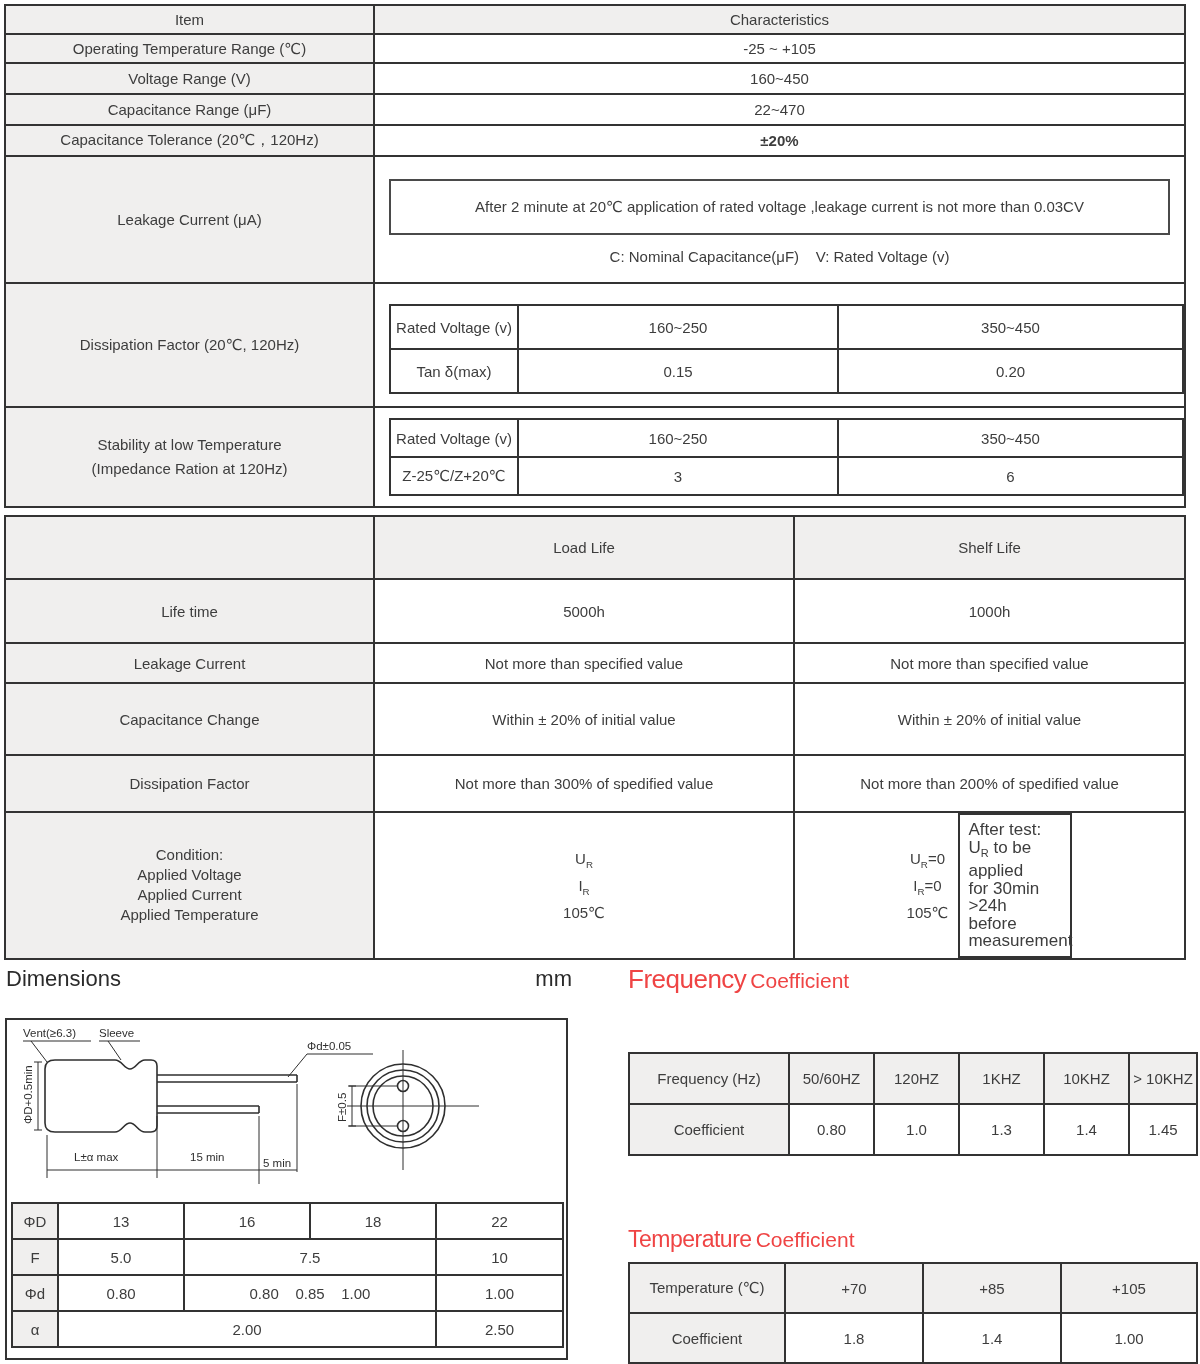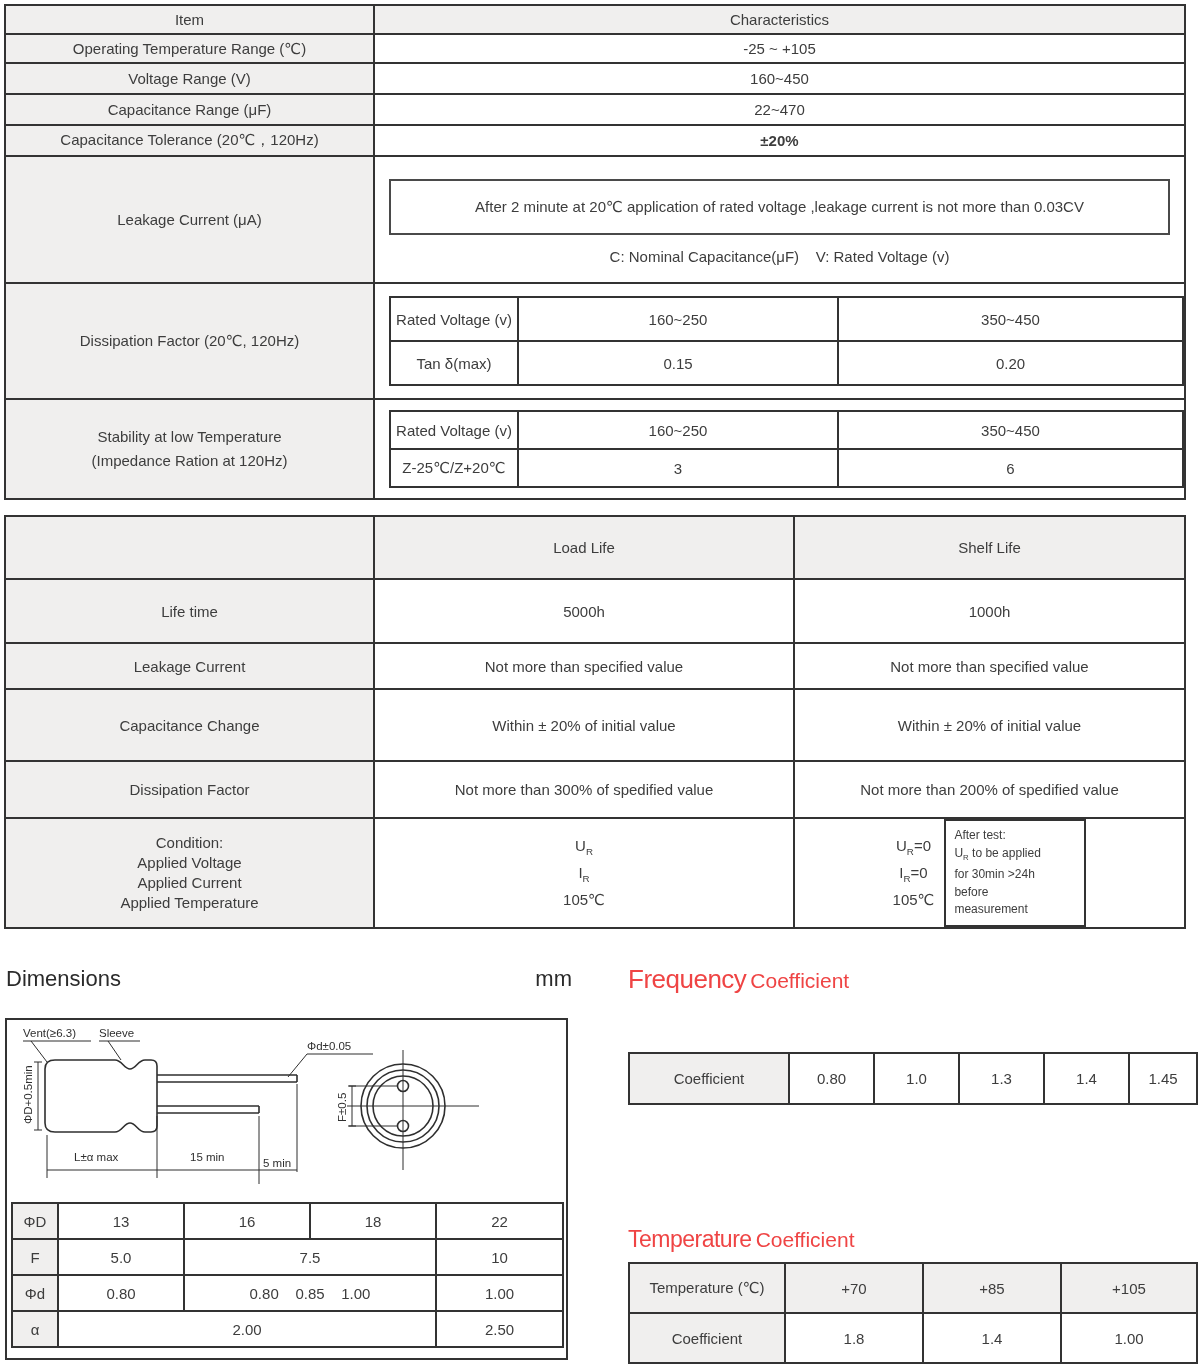--- a/index.html
+++ b/index.html
@@ -14,31 +14,31 @@
        font-size: 15px; padding: 0; color: #3d3d3d; }
   .gray { background: #f0efee; }
   sub { font-size: 0.65em; }
 
   
   #spec-table { position: absolute; left: 4px; top: 4px; width: 1180px; }
   .leak-box { border: 2px solid #4a4a4a; margin: 22px 14px 0 14px; height: 56px;
               display: flex; align-items: center; justify-content: center; font-size: 15px; }
   .leak-formula { margin-top: 13px; font-size: 15px; }
   .subtable { border-collapse: collapse; table-layout: fixed; width: 793px;
-              margin: 12px 2px 12px 14px; }
+              margin: 20px 2px 12px 14px; }
   .subtable td { border: 2px solid #333333; font-size: 15px; }
 
   
   #life-table { position: absolute; left: 4px; top: 515px; width: 1180px; padding-left: 40px; }
   .cond-left { line-height: 20px; font-size: 15px; }
   .cond-stack { display: flex; flex-direction: column; align-items: center;
                 justify-content: center; line-height: 21px; font-size: 15px; }
   .shelf-flex { display: flex; align-items: center; justify-content: center; gap: 10px; }
-  .after-box { border: 2px solid #333333; width: 142px; padding: 6px 8px;
-               text-align: left; font-size: 12px; line-height: 17.5px; }
+  .after-box { border: 2px solid #333333; width: 114px; padding: 6px 8px;
+               text-align: left; font-size: 17px; line-height: 17.5px; }
 
   
   #dim-title { position: absolute; left: 6px; top: 966px; font-size: 22px; color: #2b2b2b; }
   #dim-mm   { position: absolute; left: 508px; top: 966px; width: 64px; text-align: right;
               font-size: 22px; color: #2b2b2b; }
   #dim-box  { position: absolute; left: 5px; top: 1018px; width: 563px; height: 342px;
               border: 2px solid #333333; }
   #dim-table { margin: 2px auto 0 4px; width: 551px; }
   #dim-table td { height: 36px; font-size: 15px; }
 
@@ -156,21 +156,21 @@
       <tr style="height:63px">
     <td class="gray"></td>
     <td class="gray">Load Life</td>
     <td class="gray">Shelf Life</td>
   </tr>
   <tr style="height:64px">
     <td class="gray">Life time</td>
     <td>5000h</td>
     <td>1000h</td>
   </tr>
-  <tr style="height:46px">
+  <tr style="height:40px">
     <td class="gray">Leakage Current</td>
     <td>Not more than specified value</td>
     <td>Not more than specified value</td>
   </tr>
   <tr style="height:72px">
     <td class="gray">Capacitance Change</td>
     <td>Within ± 20% of initial value</td>
     <td>Within ± 20% of initial value</td>
   </tr>
   <tr style="height:57px">
@@ -302,20 +302,28 @@
 <table id="freq-table">
   <colgroup>
       <col style="width:160px">
       <col style="width:85px">
       <col style="width:85px">
       <col style="width:85px">
       <col style="width:85px">
       <col style="width:68px">
     </colgroup>
   <tbody>
+      <tr>
+    <td class="gray">Frequency (Hz)</td>
+    <td class="gray">50/60HZ</td>
+    <td class="gray">120HZ</td>
+    <td class="gray">1KHZ</td>
+    <td class="gray">10KHZ</td>
+    <td class="gray">&gt; 10KHZ</td>
+  </tr>
   <tr>
     <td class="gray">Coefficient</td>
     <td>0.80</td>
     <td>1.0</td>
     <td>1.3</td>
     <td>1.4</td>
     <td>1.45</td>
   </tr>
 </tbody>
   </table>

